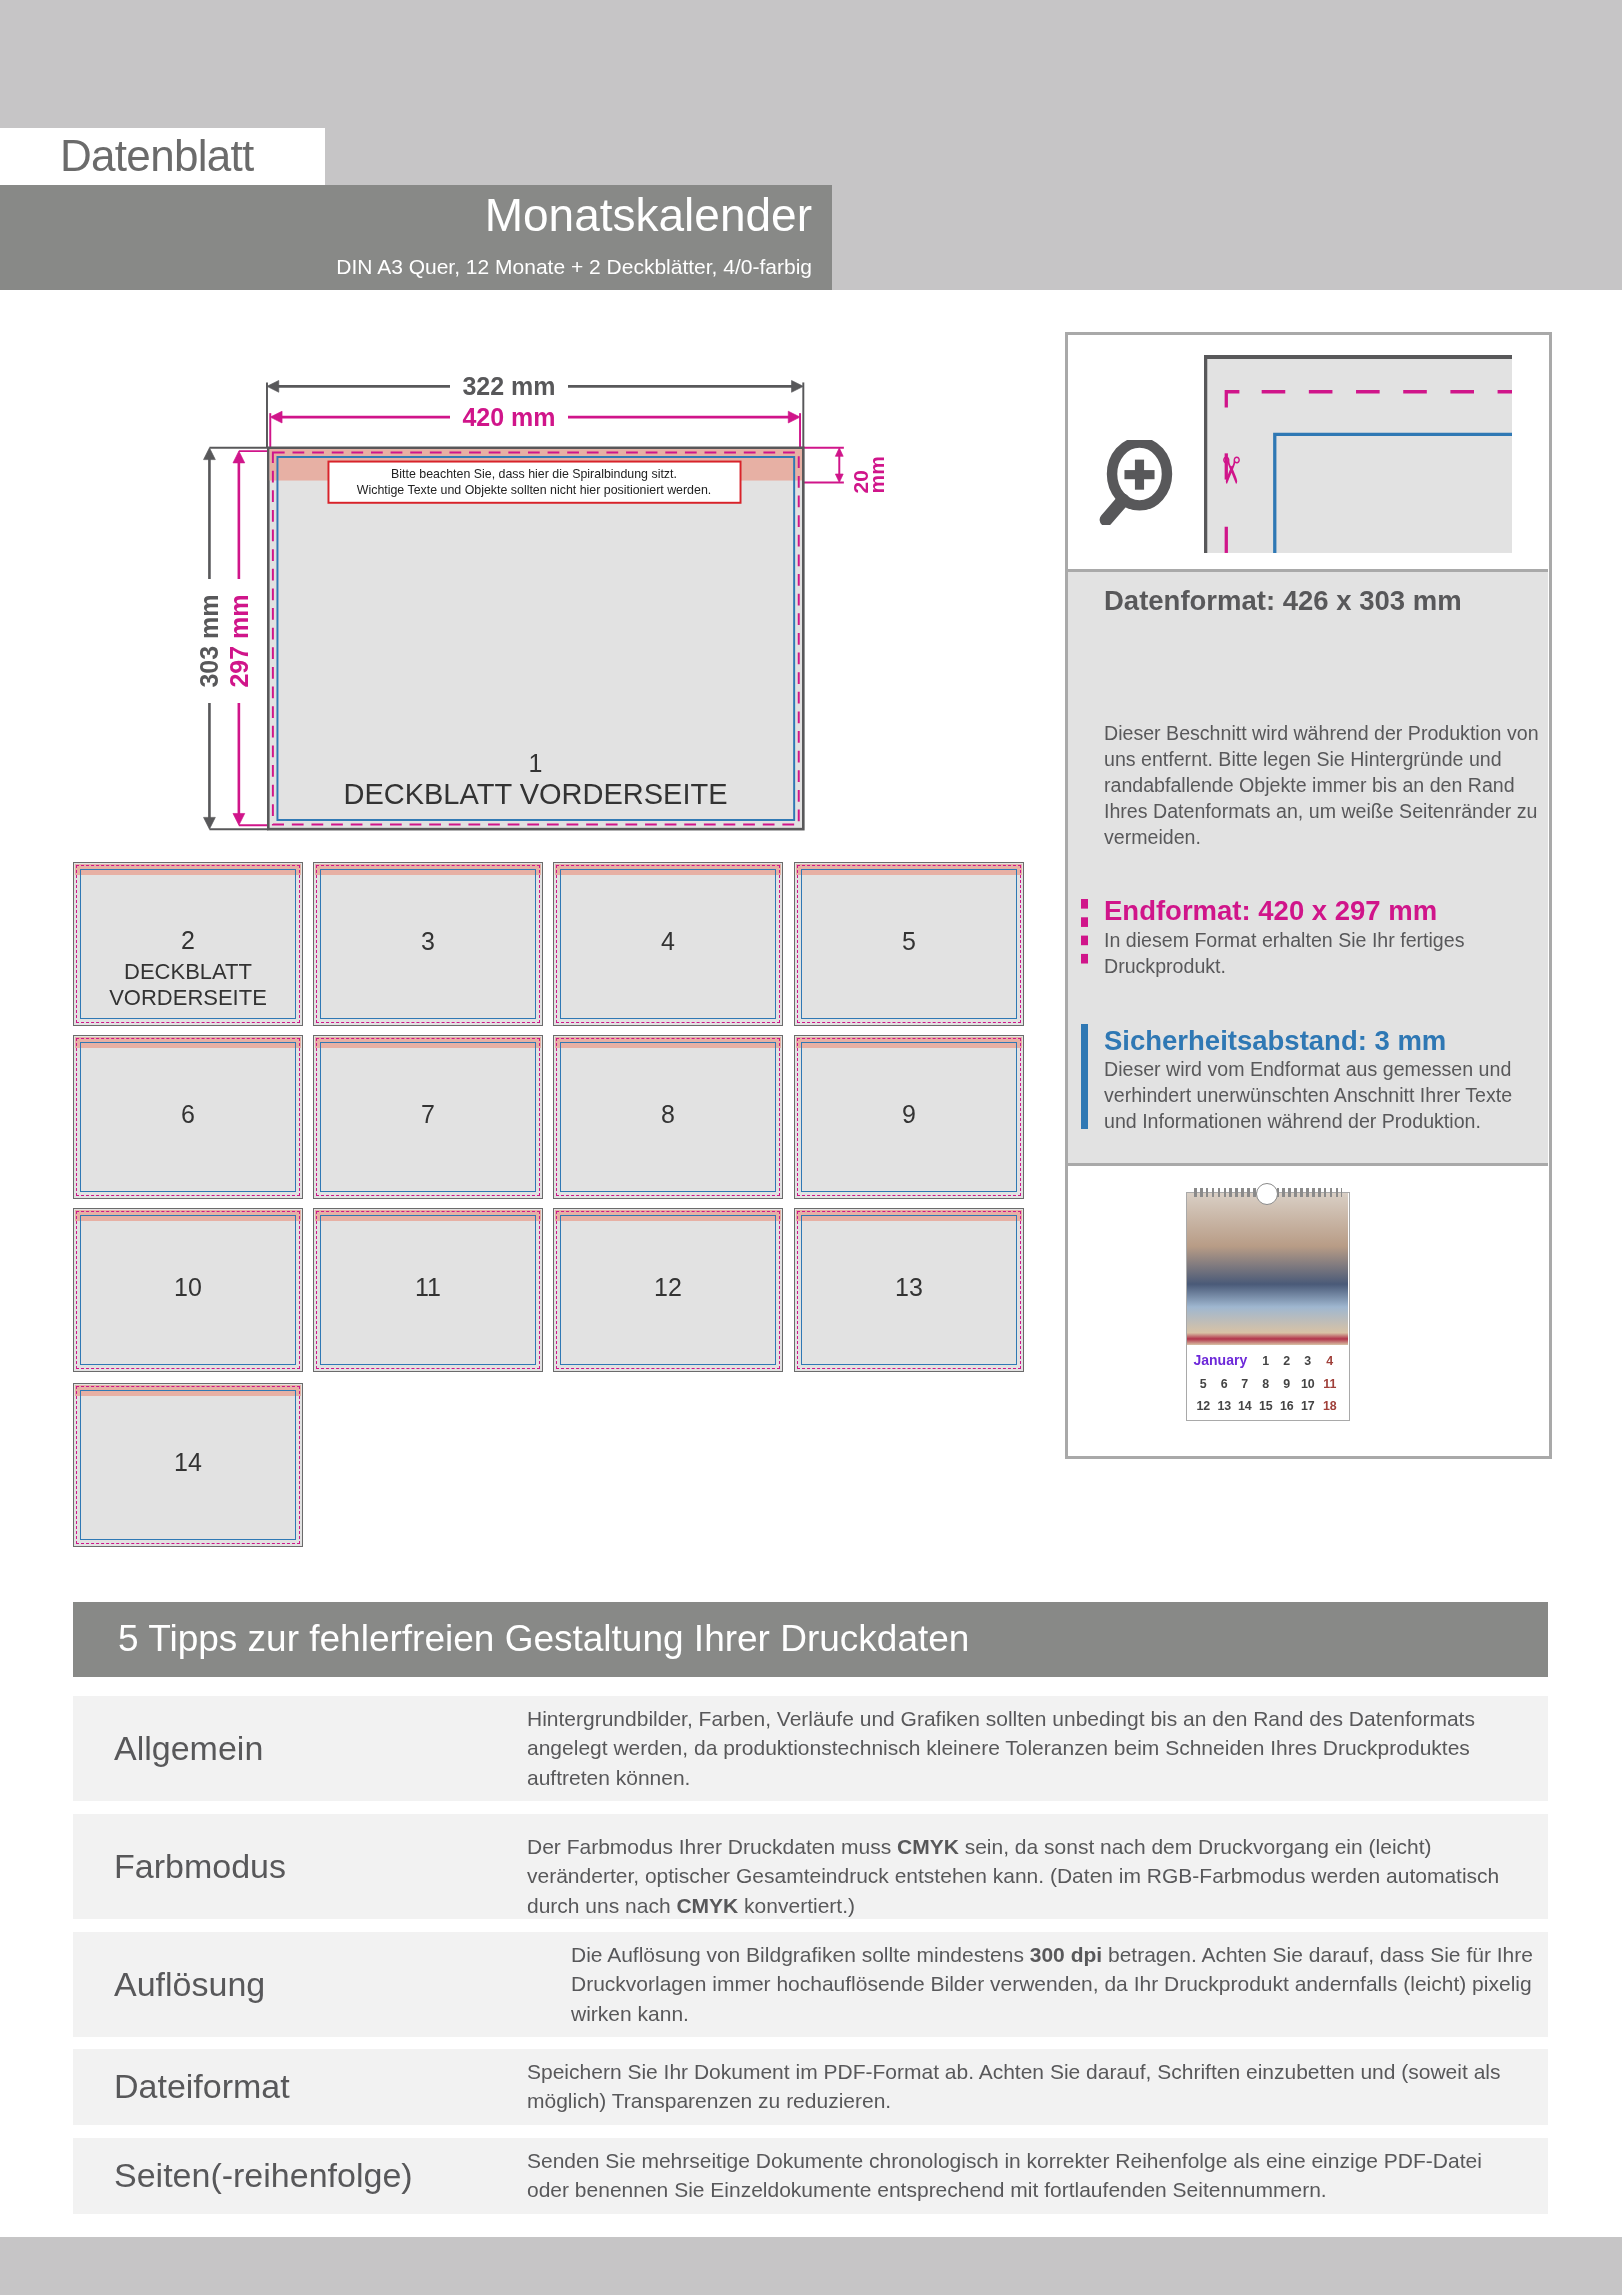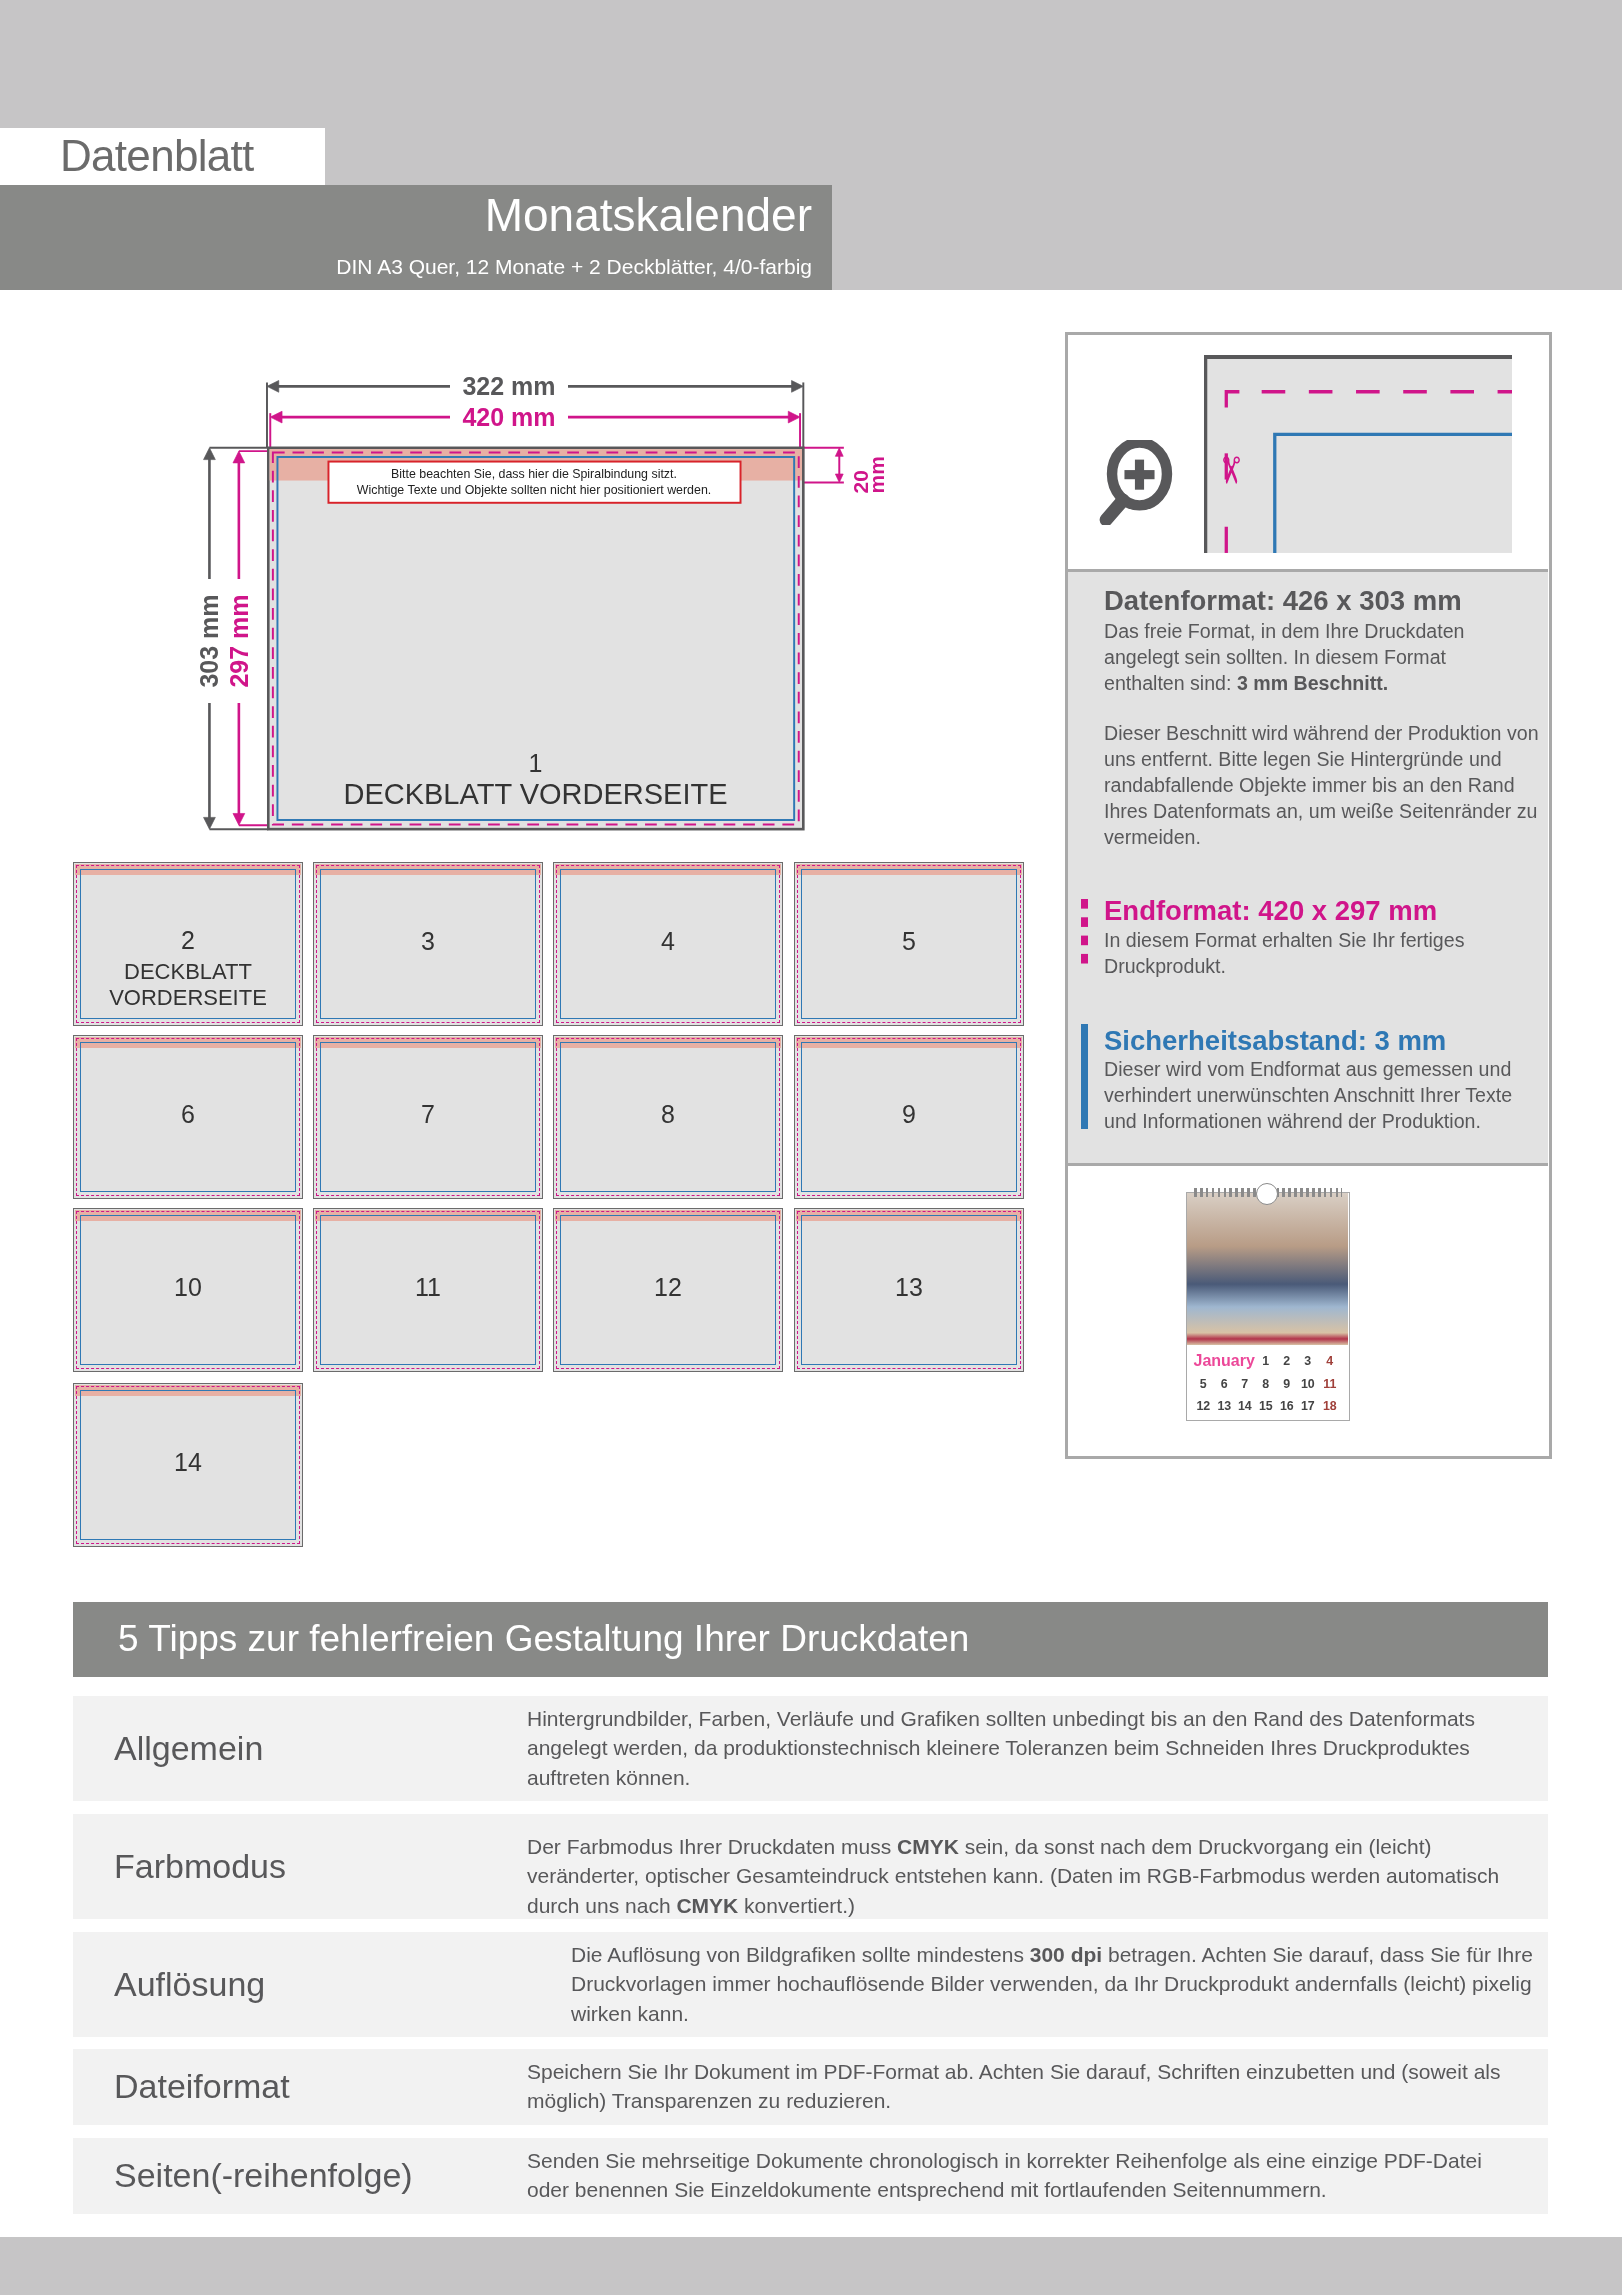--- a/index.html
+++ b/index.html
@@ -221,37 +221,34 @@
       <polyline points="34,80 34,56 54,56" fill="none" stroke="#d0158a" stroke-width="5"></polyline>
       <line x1="88" y1="56" x2="470" y2="56" stroke="#d0158a" stroke-width="5" stroke-dasharray="36,36"></line>
       <line x1="34" y1="150" x2="34" y2="190" stroke="#d0158a" stroke-width="5"></line>
       <line x1="34" y1="262" x2="34" y2="302" stroke="#d0158a" stroke-width="5"></line>
       <polyline points="108,302 108,121 470,121" fill="none" stroke="#2f78b4" stroke-width="5"></polyline>
     </svg>
     <div class="abs" style="left:147px;top:116px;font-size:37px;color:#d0158a;line-height:39px;transform:rotate(90deg);">✂</div>
   </div>
   <div class="abs" id="info-mid">
     <div class="abs info-h" style="left:36px;top:11.8px;color:#58585a;">Datenformat: 426 x 303 mm</div>
-    <div class="abs info-p" style="left:36px;top:46px;width:419px;">
-      <span>Das freie Format, in dem Ihre Druckdaten angelegt sein sollten. In diesem Format enthalten sind: </span><b>3 mm Beschnitt.</b>
-    </div>
     <div class="abs info-p" style="left:36px;top:148px;width:438px;">Dieser Beschnitt wird während der Produktion von uns entfernt. Bitte legen Sie Hintergründe und randabfallende Objekte immer bis an den Rand Ihres Datenformats an, um weiße Seitenränder zu vermeiden.</div>
     <div class="abs" style="left:13px;top:327px;width:6.5px;height:72px;background-image:linear-gradient(#d0158a 55%,transparent 55%);background-size:6.5px 18.3px;"></div>
     <div class="abs info-h" style="left:36px;top:322px;color:#d0158a;">Endformat: 420 x 297 mm</div>
     <div class="abs info-p" style="left:36px;top:355px;width:406px;">In diesem Format erhalten Sie Ihr fertiges Druckprodukt.</div>
     <div class="abs" style="left:13px;top:452px;width:6.5px;height:105px;background:#2f78b4;"></div>
     <div class="abs info-h" style="left:36px;top:452px;color:#2f78b4;">Sicherheitsabstand: 3 mm</div>
     <div class="abs info-p" style="left:36px;top:484px;width:438px;">Dieser wird vom Endformat aus gemessen und verhindert unerwünschten Anschnitt Ihrer Texte und Informationen während der Produktion.</div>
   </div>
   <div class="abs" id="info-bottom">
     <div class="abs" style="left:118px;top:26px;width:164px;height:229px;border:1.3px solid #a9a9a9;background:#fff;">
       <div class="abs" style="left:0;top:0;width:161px;height:152px;background:linear-gradient(180deg,#d9cfc5 0%,#b89c86 35%,#4a5a78 60%,#9fb7d0 75%,#d8c2a5 92%,#b2344a 96%,#d8c2a5 100%);"></div>
       <div class="abs" style="left:6.5px;top:-5.2px;width:148px;height:9.2px;background-image:repeating-linear-gradient(90deg,#8a8a8a 0 2.6px,transparent 2.6px 5.9px);"></div>
       <div class="abs" style="left:69px;top:-10.5px;width:22px;height:22px;border:1.3px solid #8a8a8a;border-radius:50%;background:#fff;"></div>
-      <div class="abs" style="left:6.5px;top:156px;font-weight:bold;font-size:16px;color:#ec4899;line-height:23.6px;">January</div>
+      <div class="abs" style="left:6.5px;top:156px;font-weight:bold;font-size:14px;color:#6d28d9;line-height:23.6px;">January</div>
       <div id="cal-days">
           <div class="abs" style="left: 69px; top: 160px; width: 19.6px; text-align: center; font-weight: bold; font-size: 12.4px; line-height: 17px; color: rgb(68, 68, 68);">1</div>
           <div class="abs" style="left: 90px; top: 160px; width: 19.6px; text-align: center; font-weight: bold; font-size: 12.4px; line-height: 17px; color: rgb(68, 68, 68);">2</div>
           <div class="abs" style="left: 111px; top: 160px; width: 19.6px; text-align: center; font-weight: bold; font-size: 12.4px; line-height: 17px; color: rgb(68, 68, 68);">3</div>
           <div class="abs" style="left: 133px; top: 160px; width: 19.6px; text-align: center; font-weight: bold; font-size: 12.4px; line-height: 17px; color: rgb(160, 64, 58);">4</div>
           <div class="abs" style="left: 6.5px; top: 183px; width: 19.6px; text-align: center; font-weight: bold; font-size: 12.4px; line-height: 17px; color: rgb(68, 68, 68);">5</div>
           <div class="abs" style="left: 27.5px; top: 183px; width: 19.6px; text-align: center; font-weight: bold; font-size: 12.4px; line-height: 17px; color: rgb(68, 68, 68);">6</div>
           <div class="abs" style="left: 48px; top: 183px; width: 19.6px; text-align: center; font-weight: bold; font-size: 12.4px; line-height: 17px; color: rgb(68, 68, 68);">7</div>
           <div class="abs" style="left: 69px; top: 183px; width: 19.6px; text-align: center; font-weight: bold; font-size: 12.4px; line-height: 17px; color: rgb(68, 68, 68);">8</div>
           <div class="abs" style="left: 90px; top: 183px; width: 19.6px; text-align: center; font-weight: bold; font-size: 12.4px; line-height: 17px; color: rgb(68, 68, 68);">9</div>

